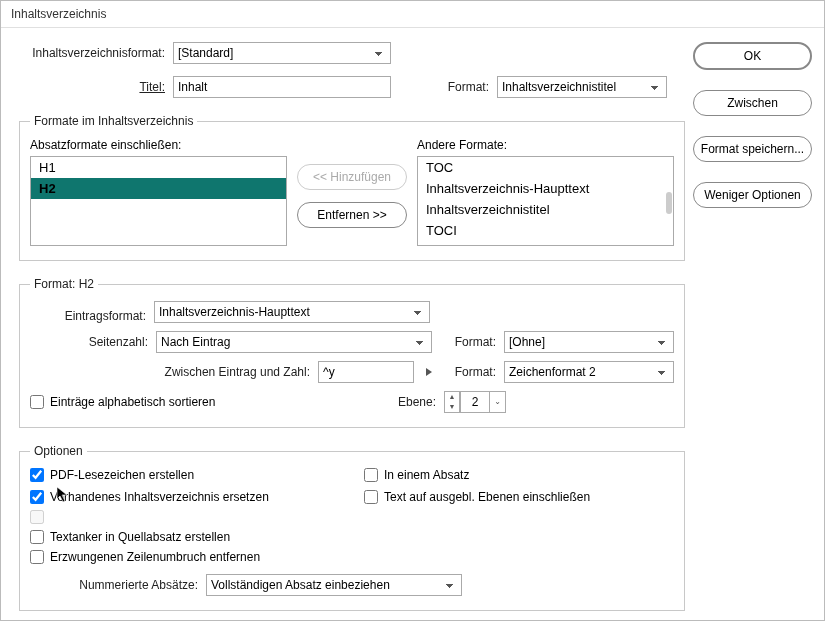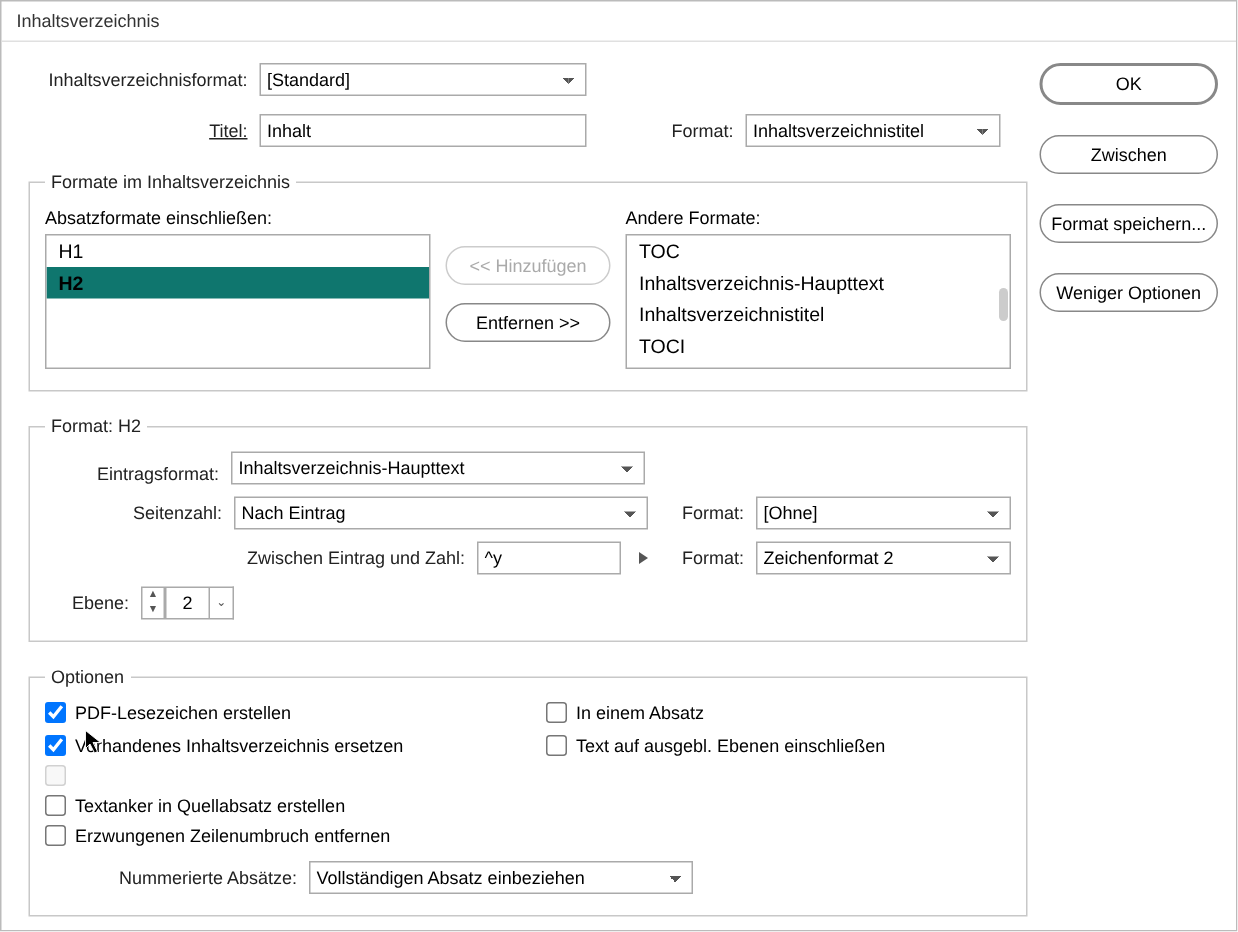--- a/index.html
+++ b/index.html
@@ -148,20 +148,24 @@
           <div class="lbl" style="width:280px;">Zwischen Eintrag und Zahl:</div>
           <input class="input" style="width: 96px;" value="^y">
           <span class="tri-right"></span>
           <div class="lbl" style="width:56px;">Format:</div>
           <select class="select" style="width:170px;">
             <option>Zeichenformat 2</option>
           </select>
         </div>
 
         <div class="row">
+          <div class="check-row" style="flex:1;">
+            <input type="checkbox" style="">
+            <span>Einträge alphabetisch sortieren</span>
+          </div>
           <div class="lbl" style="width:56px;">Ebene:</div>
           <div class="spinner">
             <div class="updown">
                 <span>▲</span>
                 <span>▼</span>
               </div>
             <input value="2" style="">
             <div class="updown" style="border-left:none;">
                 <span style="font-size:8px;line-height:20px;">⌄</span>
               </div>

